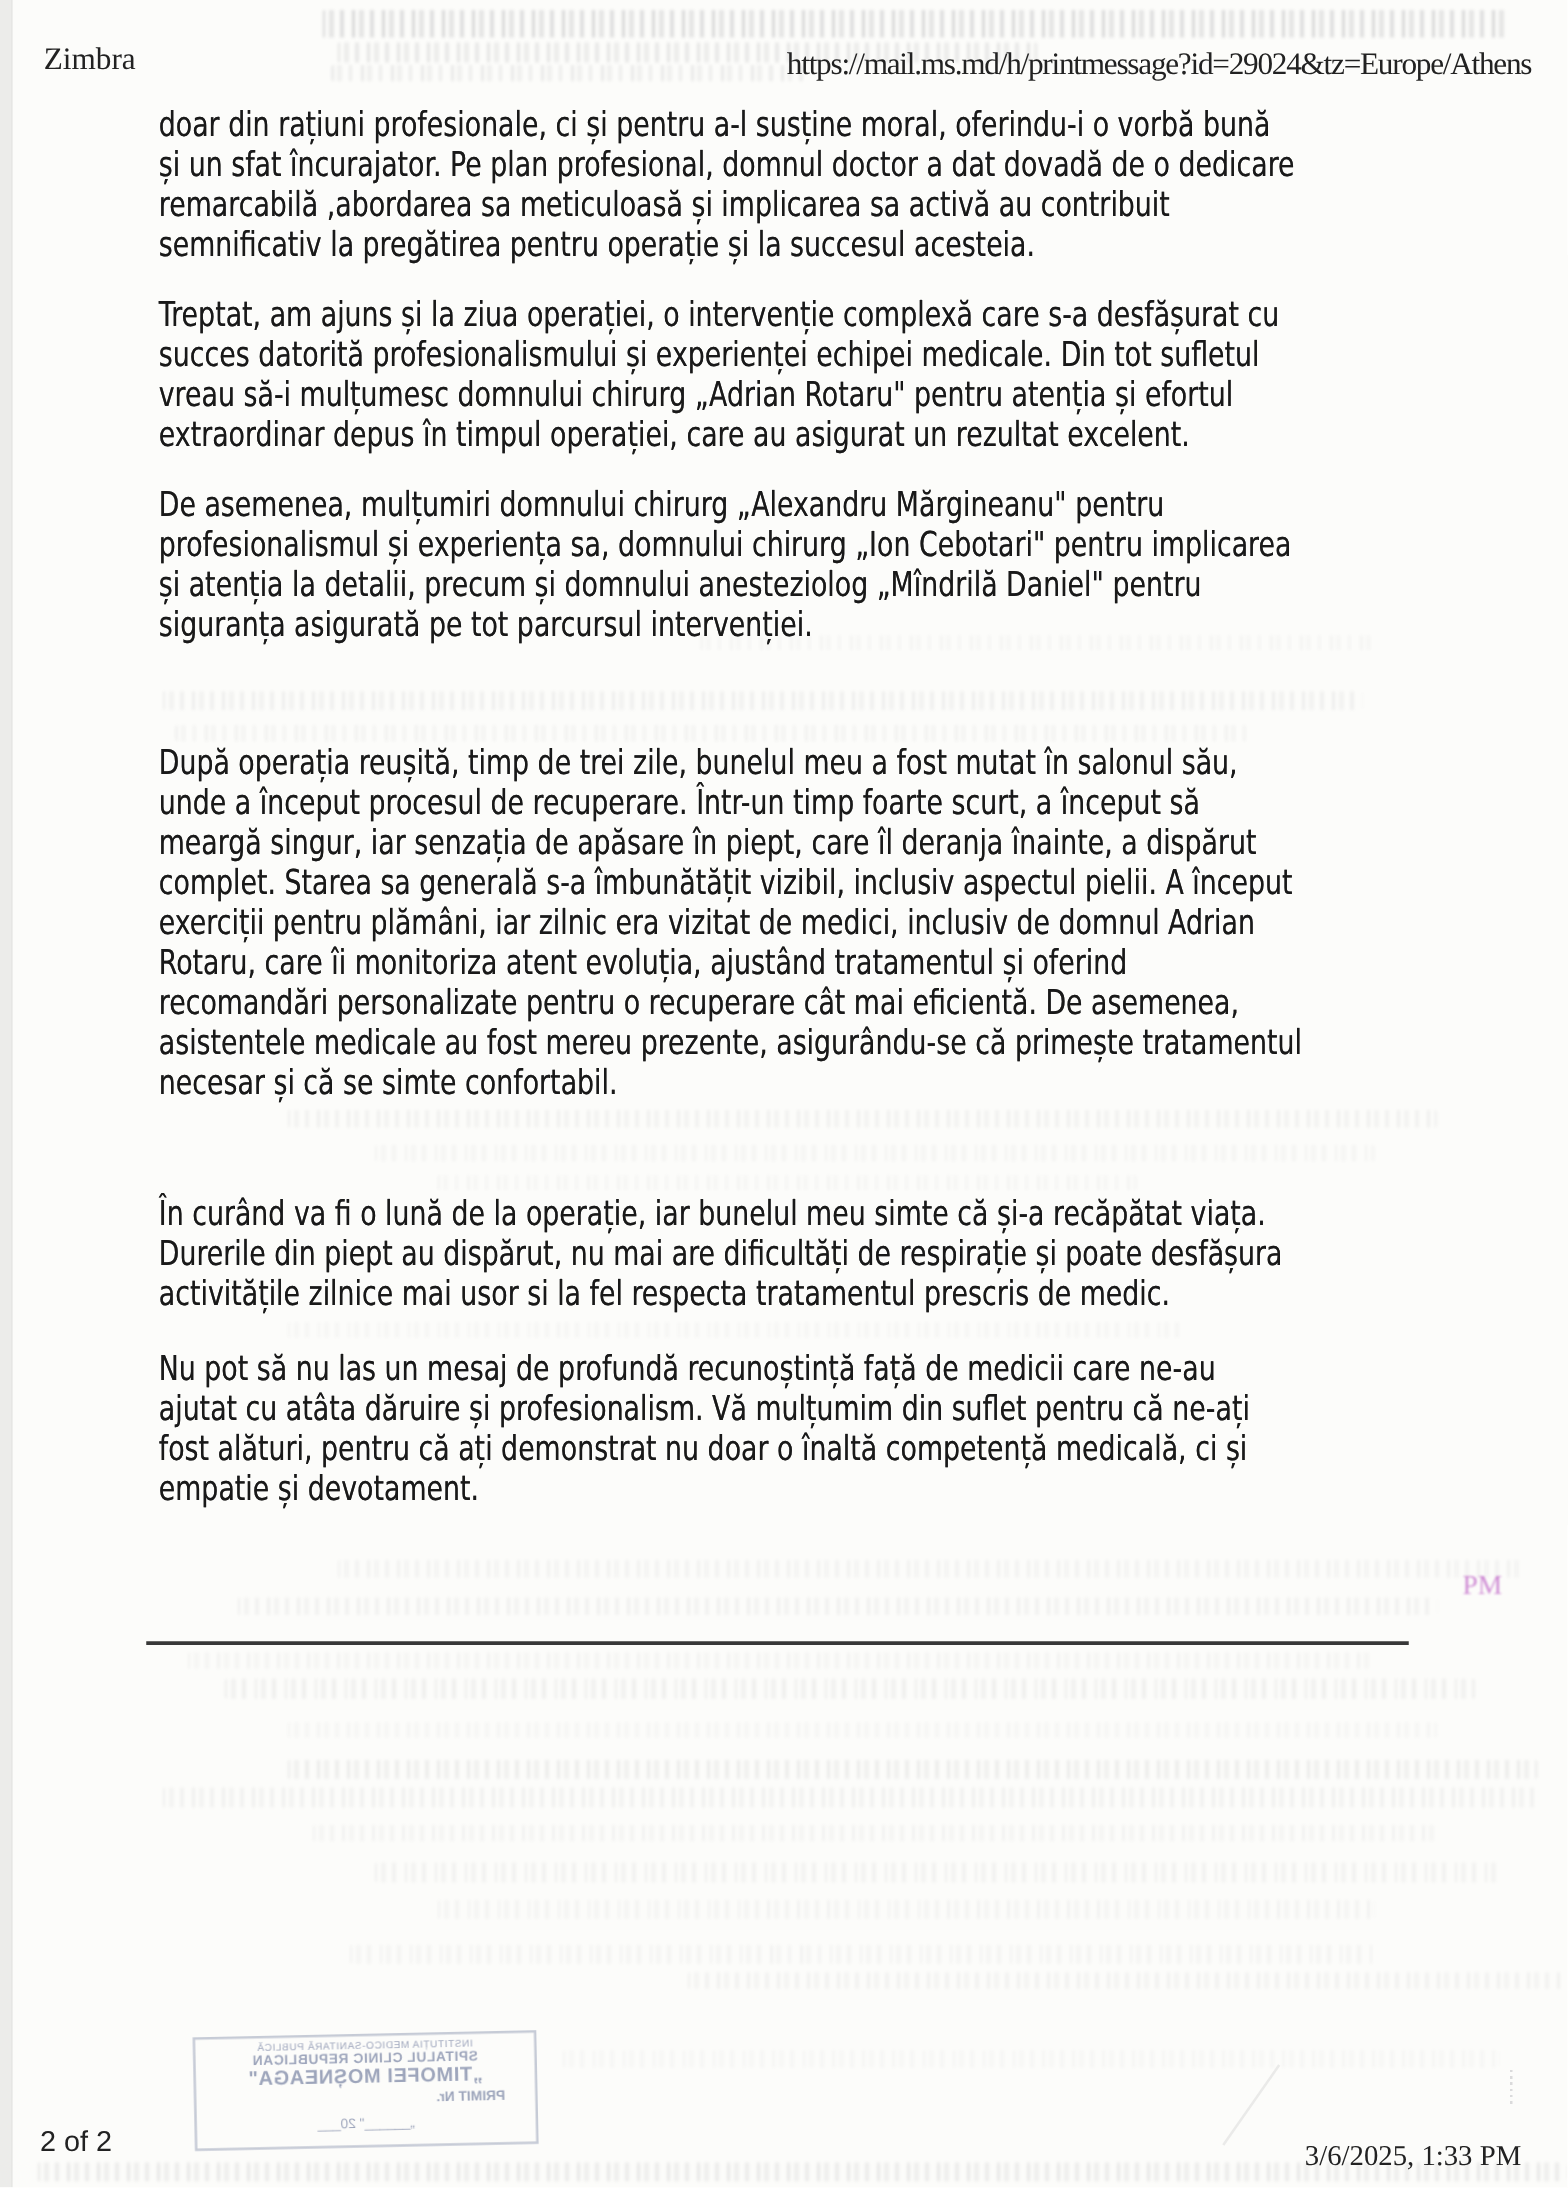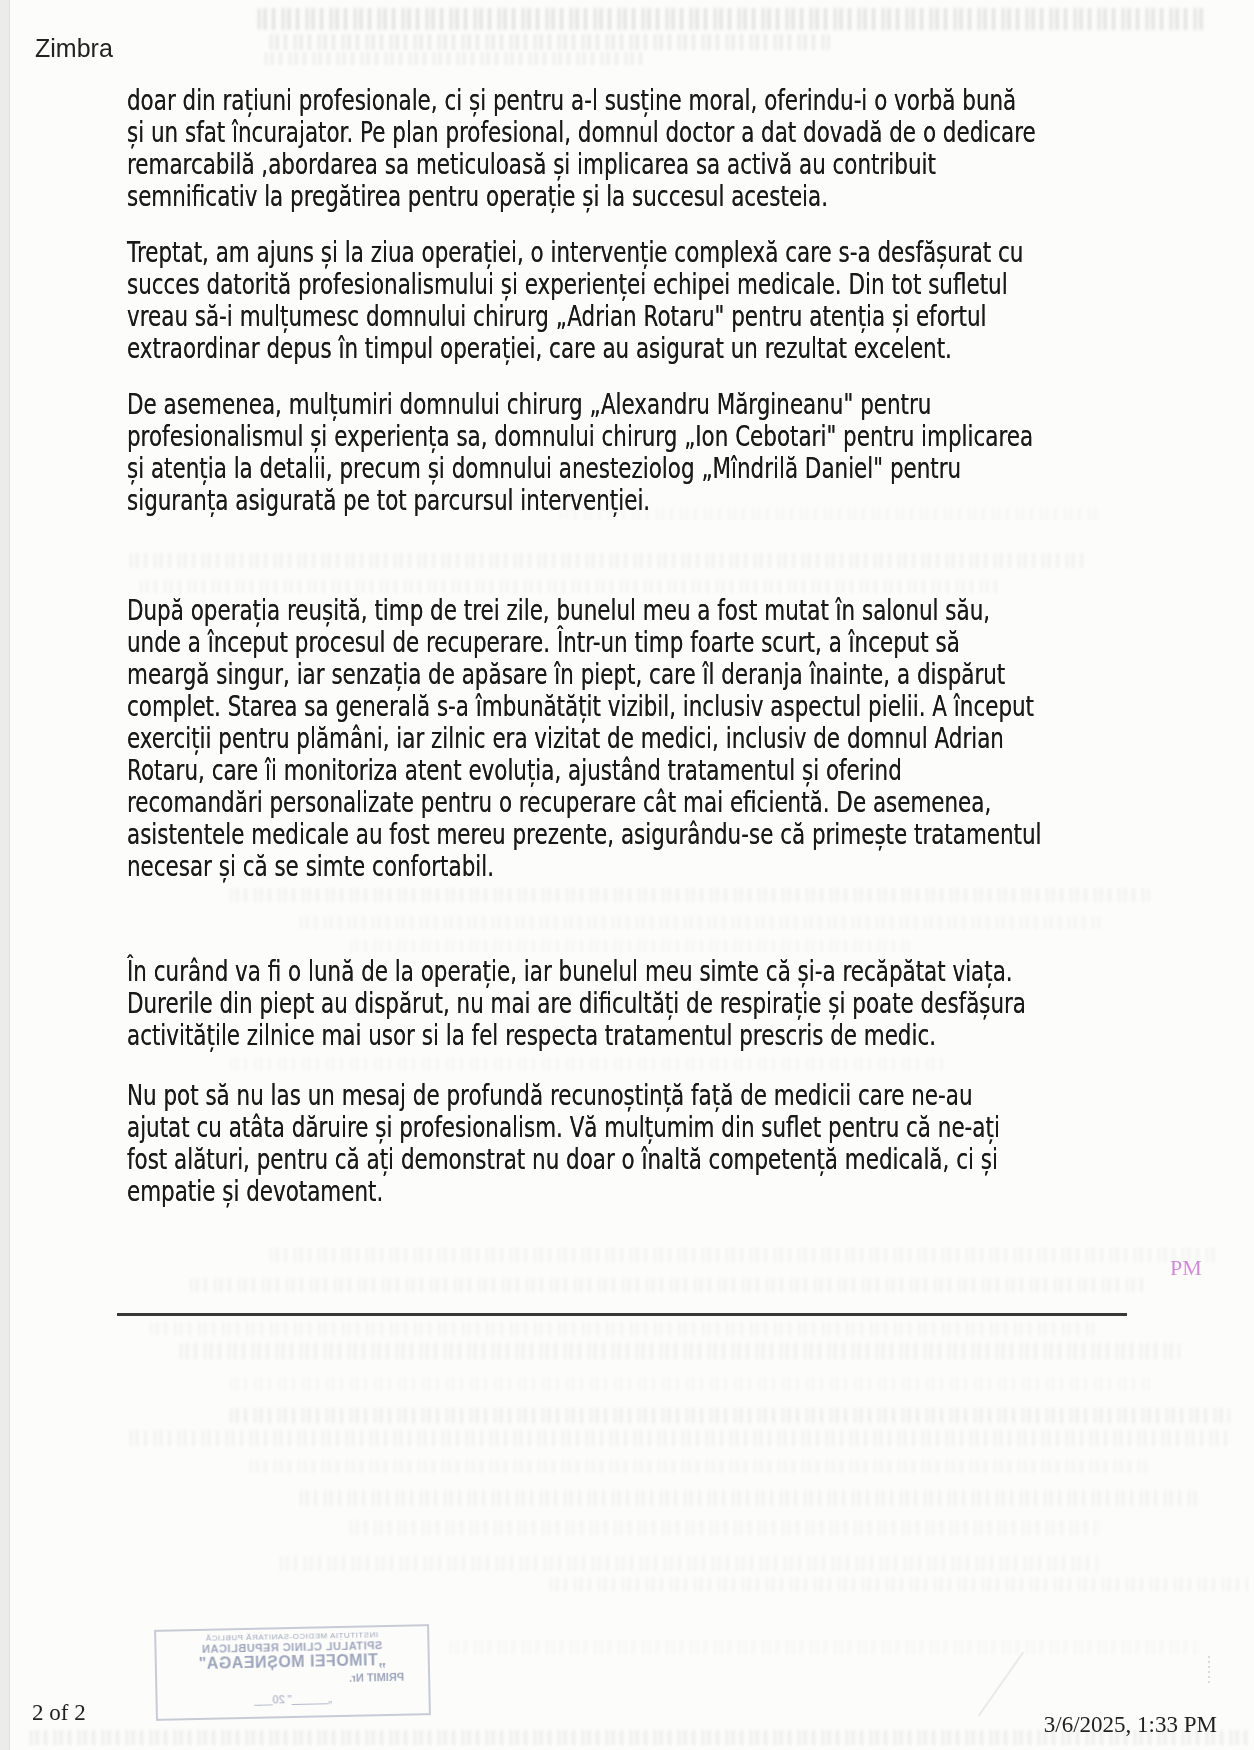--- a/index.html
+++ b/index.html
@@ -5,34 +5,34 @@
   html,body{margin:0;padding:0;background:#ffffff;}
   .page{
     position:relative; width:1254px; height:1750px;
     background:#fcfcfa; overflow:hidden;
     font-family:"DejaVu Sans", sans-serif; color:#1a1a1a;
   }
   
   .edge-left{position:absolute;left:0;top:0;width:9px;height:1750px;background:#ececea;}
   .edge-left-line{position:absolute;left:9px;top:0;width:1px;height:1750px;background:#e0e0de;}
   
-  .hdr-app{position:absolute;left:35px;top:34px;font-family:Liberation Sans, sans-serif;font-size:25px;color:#222;}
+  .hdr-app{position:absolute;left:35px;top:34px;font-family:Liberation Serif, serif;font-size:25px;color:#222;}
   .hdr-url{position:absolute;right:29px;top:38px;font-family:"Liberation Serif",serif;font-size:25px;letter-spacing:-1px;color:#222;white-space:nowrap;}
   
   .body-text{position:absolute;left:127px;top:0;width:1500px;transform:scaleX(0.78);transform-origin:0 0;}
   .para{position:absolute;left:0;}
   .p0{top:84px;} .p1{top:236px;} .p2{top:388px;} .p3{top:594px;} .p4{top:955px;} .p5{top:1079px;}
   .tline{
     white-space:nowrap;font-size:27.5px;line-height:32px;color:#191919;
     text-shadow:0 0 0.6px rgba(25,25,25,0.75);
   }
   
   .rule{position:absolute;left:117px;top:1313px;width:1010px;height:3px;background:#383838;filter:blur(0.3px);}
   
-  .pg-num{position:absolute;left:32px;top:1700px;font-family:Liberation Serif, serif;font-size:23px;color:#222;text-align:right;}
+  .pg-num{position:absolute;left:32px;top:1700px;font-family:Liberation Sans, sans-serif;font-size:23px;color:#222;text-align:right;}
   .pr-date{position:absolute;right:37px;top:1712px;font-family:"Liberation Serif",serif;font-size:23px;color:#222;white-space:nowrap;}
   
   .faint-pm{position:absolute;left:1170px;top:1255px;font-family:"Liberation Serif",serif;font-size:22px;color:#a21caf;opacity:0.5;filter:blur(0.7px);}
   
   .stamp{
     position:absolute;left:155px;top:1627px;width:275px;height:91px;
     border:2px solid rgba(125,135,165,0.42);
     transform:scaleX(-1) rotate(1.2deg);
     color:rgba(112,124,158,0.68);
     filter:blur(0.5px);
@@ -62,20 +62,21 @@
 <div class="page">
 
   <div class="edge-left"></div>
   <div class="edge-left-line"></div>
 
   <div class="smudge" style="left:258px;top:8px;width:950px;height:22px;opacity:0.45;"></div>
   <div class="smudge" style="left:270px;top:34px;width:560px;height:16px;opacity:0.30;"></div>
   <div class="smudge" style="left:265px;top:52px;width:380px;height:13px;opacity:0.24;"></div>
 
   <div class="hdr-app">Zimbra</div>
+  <div class="hdr-url">https://mail.ms.md/h/printmessage?id=29024&amp;tz=Europe/Athens</div>
 
   <div class="body-text">
     <div class="para p0">
         <div class="tline">doar din rațiuni profesionale, ci și pentru a-l susține moral, oferindu-i o vorbă bună</div>
         <div class="tline">și un sfat încurajator. Pe plan profesional, domnul doctor a dat dovadă de o dedicare</div>
         <div class="tline">remarcabilă ,abordarea sa meticuloasă și implicarea sa activă au contribuit</div>
         <div class="tline">semnificativ la pregătirea pentru operație și la succesul acesteia.</div>
       </div>
     <div class="para p1">
         <div class="tline">Treptat, am ajuns și la ziua operației, o intervenție complexă care s-a desfășurat cu</div>

